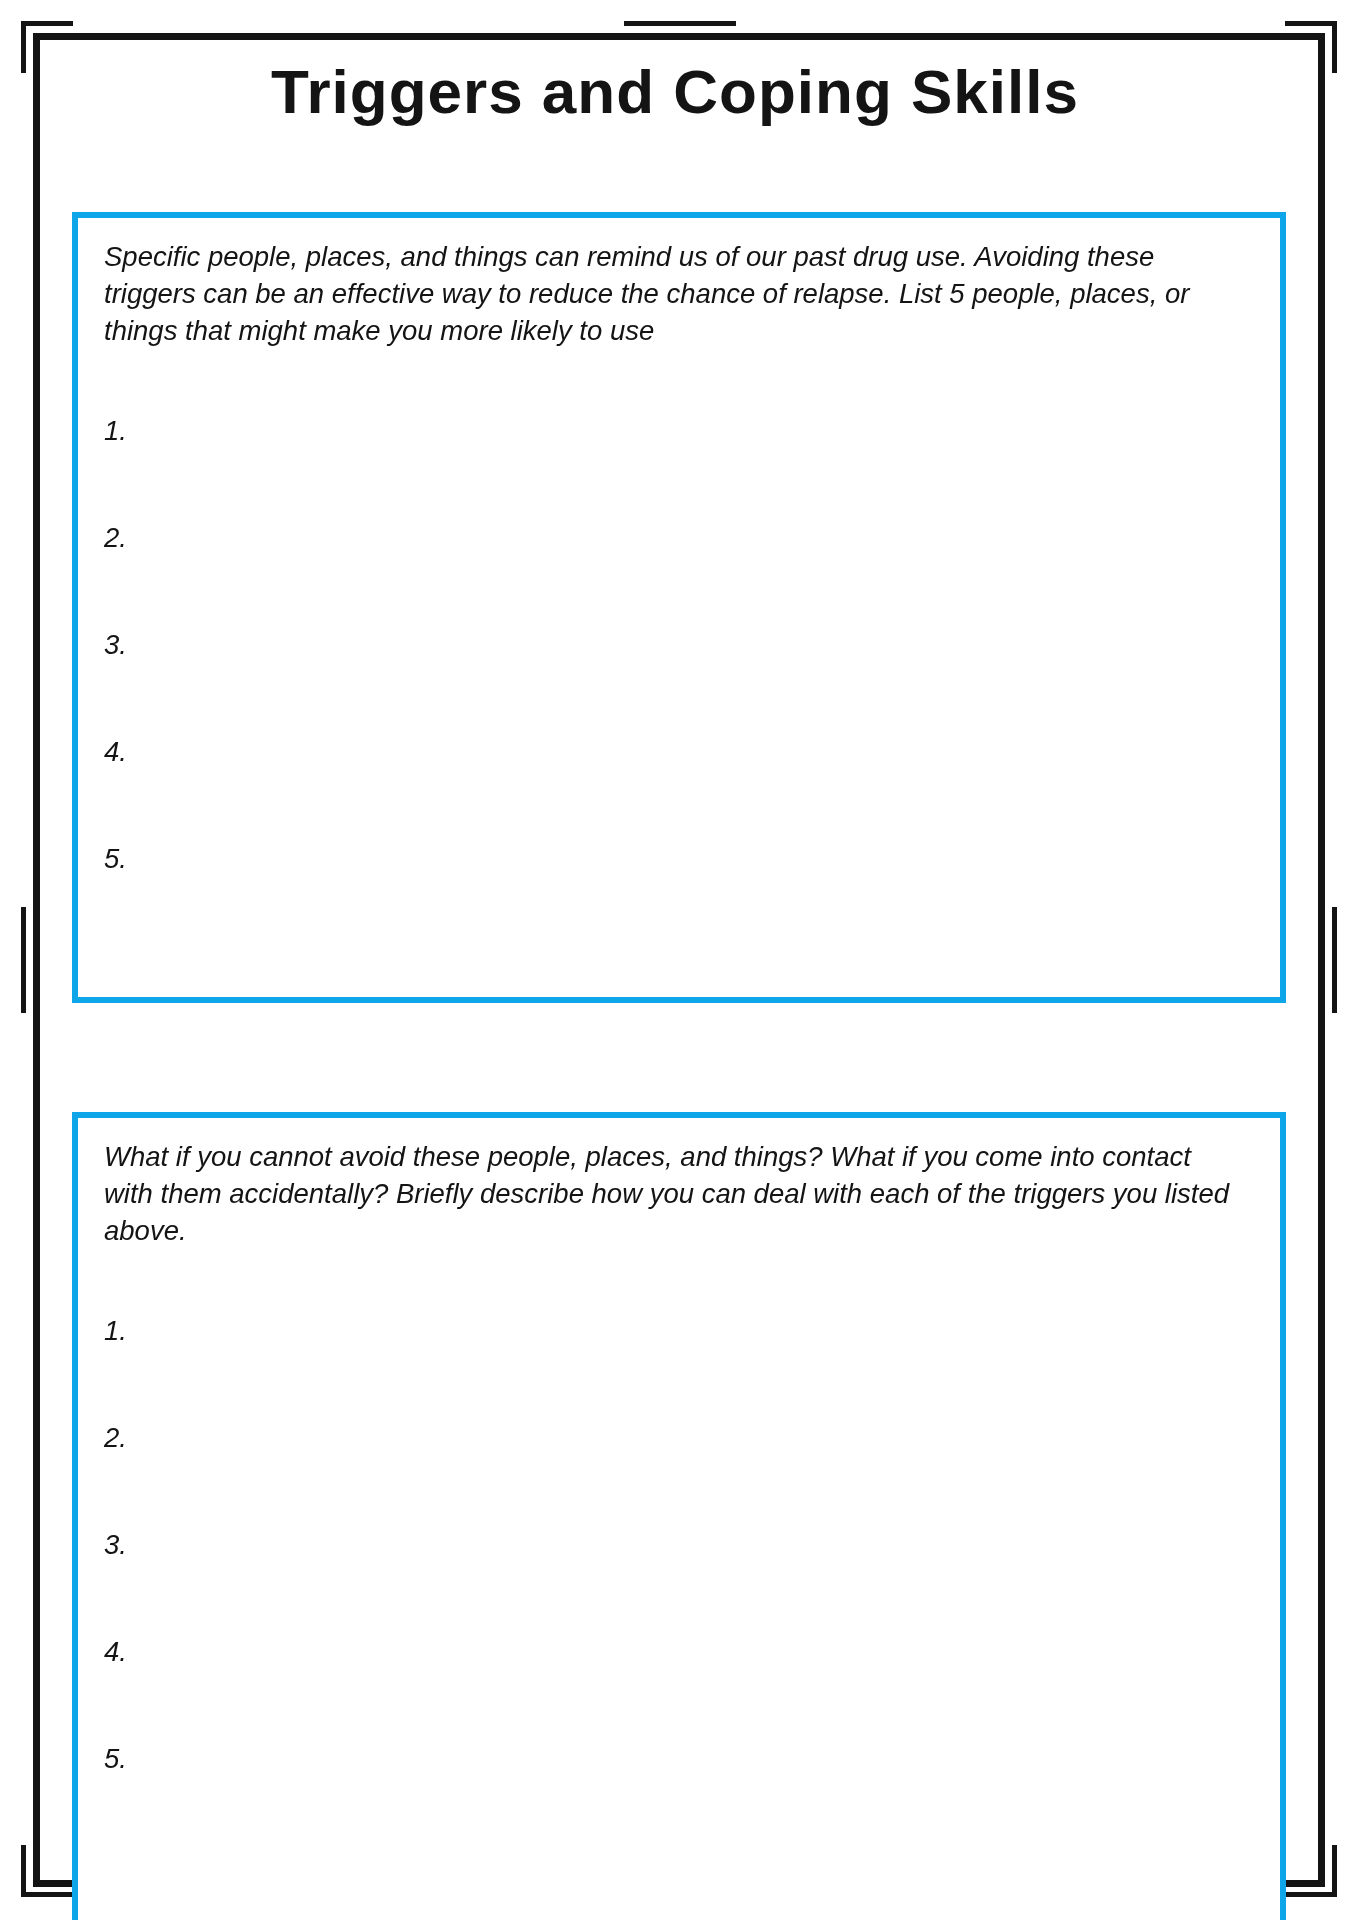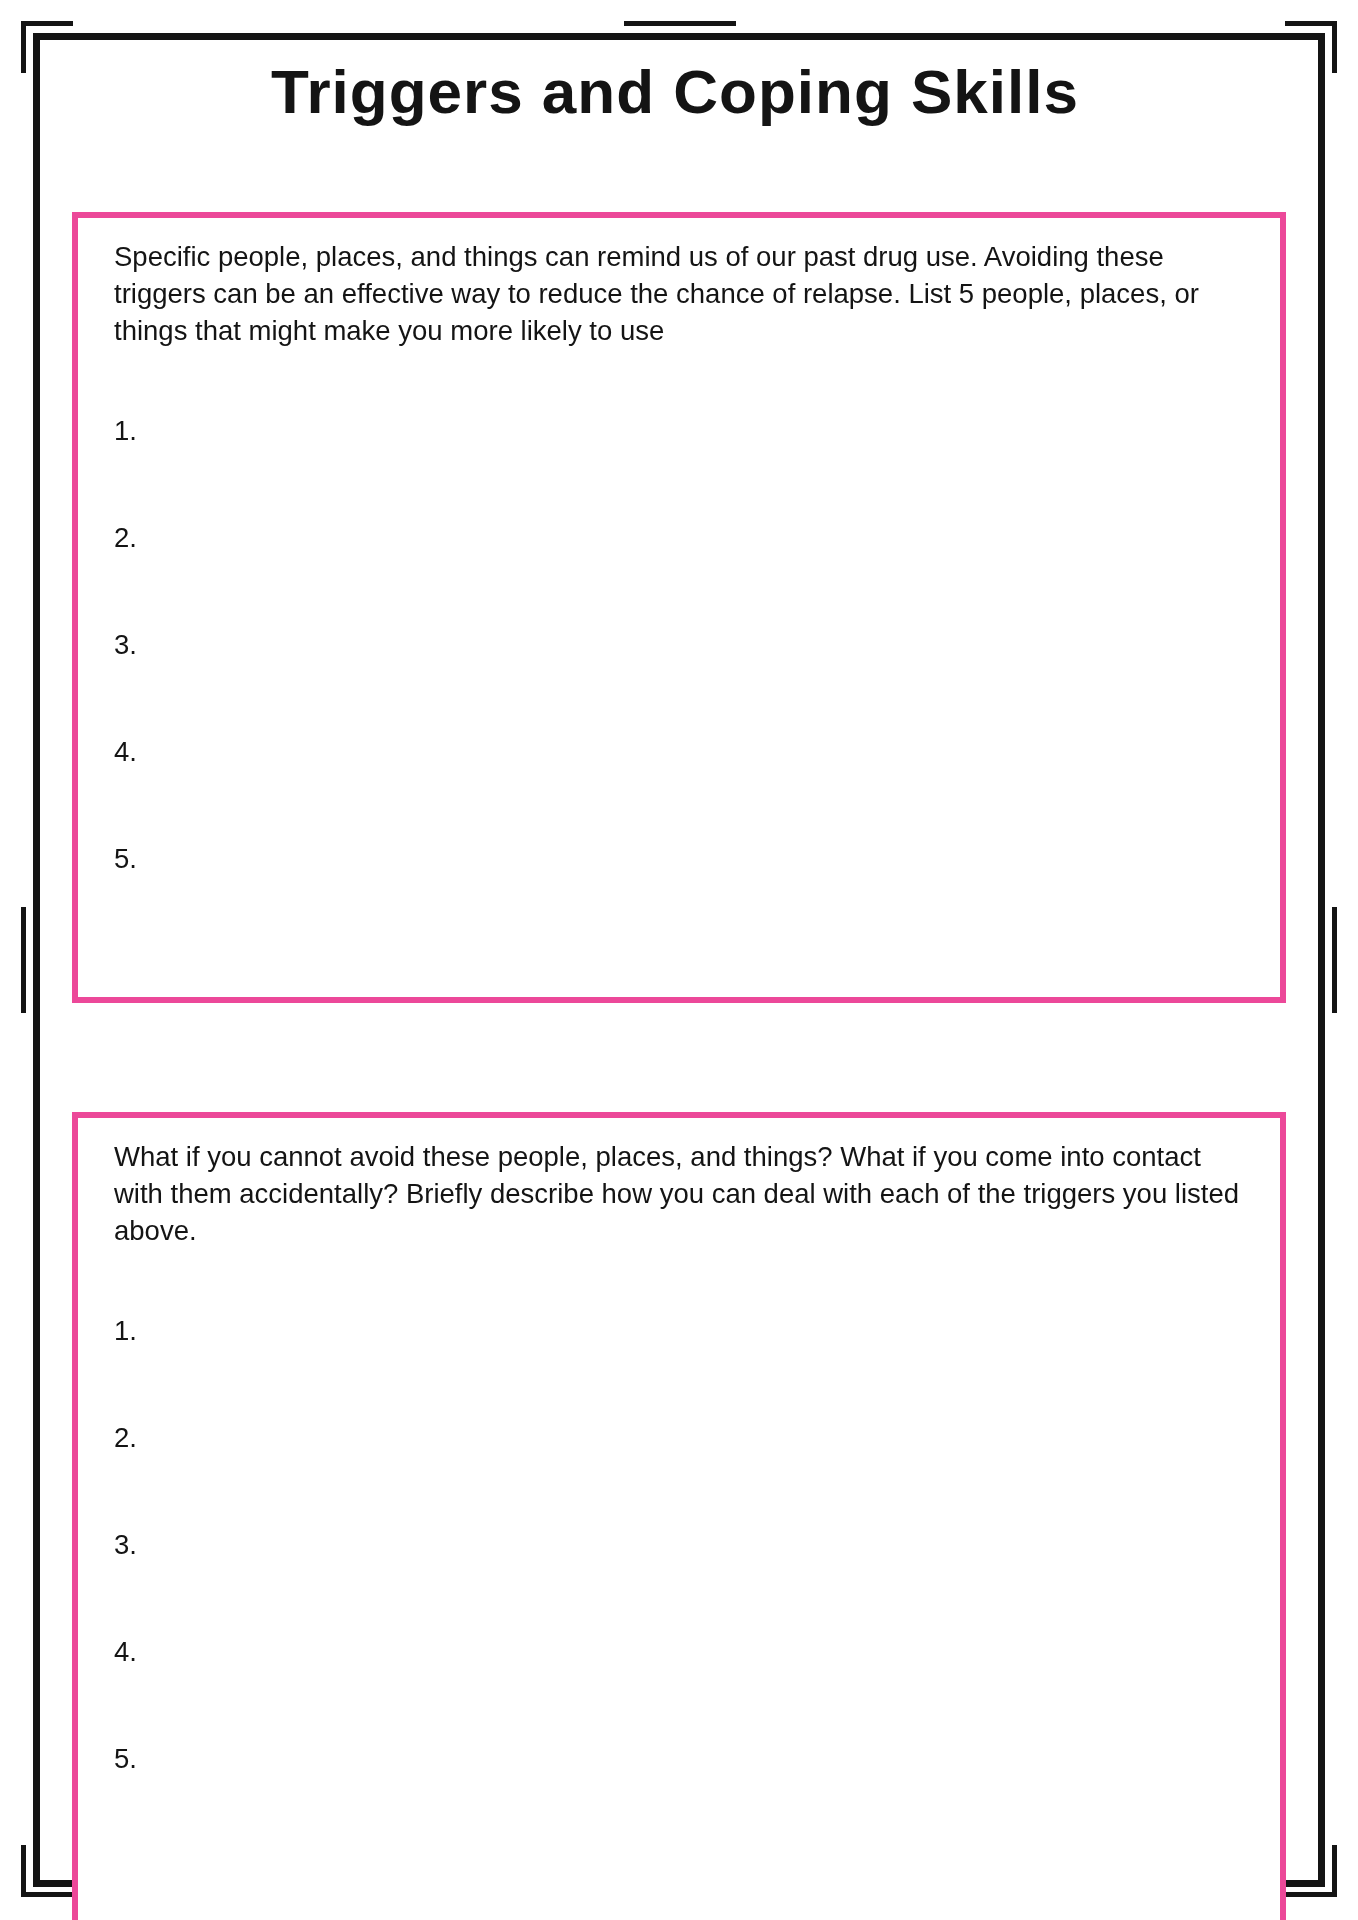--- a/index.html
+++ b/index.html
@@ -46,23 +46,24 @@
     font-weight: 700;
     letter-spacing: 1px;
     color: #141414;
   }
 
   
   .box {
     position: absolute;
     left: 72px;
     width: 1214px;
-    border: 6px solid #ec4899;
+    border: 6px solid #0ea5e9;
     background: #ffffff;
-    padding: 20px 26px 0 36px;
+    padding: 20px 26px 0 26px;
+    font-style: italic;
   }
   .box.triggers { top: 212px;  height: 791px; }
   .box.coping   { top: 1112px; height: 1021px; }
 
   .prompt {
     margin: 0;
     max-width: 1135px;
     font-size: 27.5px;
     line-height: 37px;
     color: #141414;

